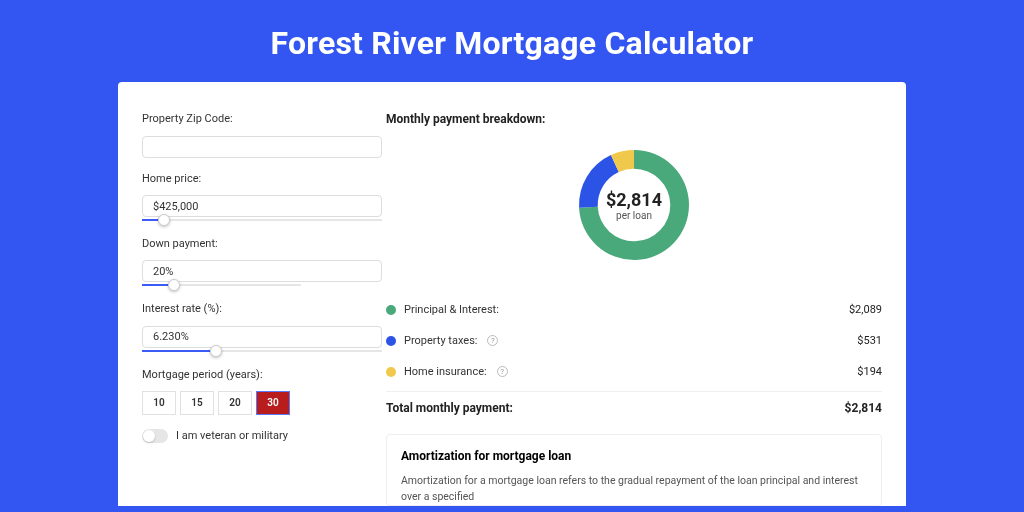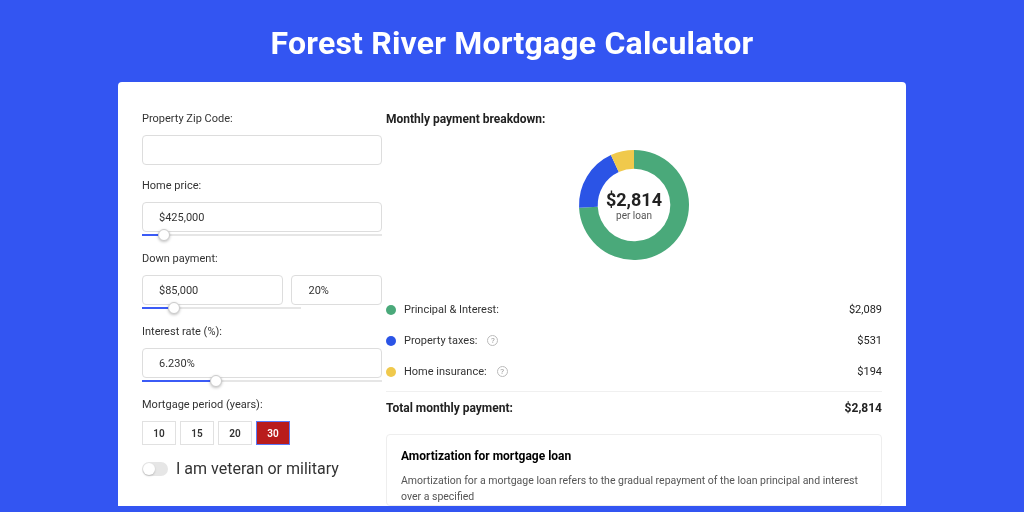--- a/index.html
+++ b/index.html
@@ -6,22 +6,22 @@
   body { background: #3355f2; width: 1024px; height: 512px; overflow: hidden; position: relative; }
   .page-title { color: #fff; font-size: 32px; font-weight: 700; text-align: center; padding: 24px 0 20px; letter-spacing: 0.2px; }
   .card {
     background: #fff; margin: 0 auto; width: 788px; border-radius: 4px 4px 0 0;
     padding: 30px 24px 0; display: flex; gap: 4px; min-height: 420px;
   }
   .left-col { width: 240px; flex-shrink: 0; }
   .right-col { flex: 1; }
   .field-label { font-size: 11px; color: #333; margin-bottom: 10px; display: block; }
   .text-input {
-    width: 100%; height: 30px; border: 1px solid #ddd; border-radius: 4px;
-    padding: 0 16px; font-size: 11px; color: #333; background: #fff;
+    width: 100%; height: 22px; border: 1px solid #ddd; border-radius: 4px;
+    padding: 0 10px; font-size: 11px; color: #333; background: #fff;
   }
   .field-group { margin-bottom: 14px; }
   .slider-wrap { position: relative; height: 8px; margin-top: -2px; }
   .slider-track { height: 2px; background: #e6e6e6; width: 100%; position: absolute; top: 4px; }
   .slider-fill { height: 2px; background: #3b5bf6; position: absolute; top: 4px; left: 0; }
   .slider-thumb {
     width: 12px; height: 12px; border-radius: 50%; background: #fff;
     border: 1px solid #ccc; box-shadow: 0 1px 3px rgba(0,0,0,0.25);
     position: absolute; top: -1px; transform: translateX(-50%);
   }
@@ -36,21 +36,21 @@
   }
   .period-btn.active { background: #b91c1c; border-color: #5b79f6; color: #fff; }
   .toggle-row { display: flex; align-items: center; gap: 8px; margin-top: 14px; }
   .toggle {
     width: 26px; height: 14px; background: #e6e6e6; border-radius: 999px; position: relative;
   }
   .toggle::after {
     content: ""; position: absolute; width: 12px; height: 12px; background: #fff;
     border-radius: 50%; top: 1px; left: 1px; box-shadow: 0 1px 2px rgba(0,0,0,0.2);
   }
-  .toggle-label { font-size: 16px; color: #333; }
+  .toggle-label { font-size: 11px; color: #333; }
   .section-heading { font-size: 12px; font-weight: 700; color: #222; margin-bottom: 14px; }
   .donut-wrap { display: flex; justify-content: center; margin: 6px 0 24px; position: relative; }
   .donut-center {
     position: absolute; top: 50%; left: 50%; transform: translate(-50%,-50%);
     text-align: center;
   }
   .donut-amount { font-size: 18px; font-weight: 700; color: #222; }
   .donut-sub { font-size: 10px; color: #555; }
   .legend-row {
     display: flex; align-items: center; justify-content: space-between;
@@ -98,21 +98,20 @@
       <div class="slider-wrap">
         <div class="slider-track"></div>
         <div class="slider-fill" style="width: 9%;"></div>
         <div class="slider-thumb" style="left: 9%;"></div>
       </div>
     </div>
 
     <div class="field-group">
       <label class="field-label">Down payment:</label>
       <div class="row2">
-        <input class="text-input" value="$85,000" style="">
         <input class="text-input" value="20%" style="">
       </div>
       <div class="slider-wrap" style="width:159px">
         <div class="slider-track"></div>
         <div class="slider-fill" style="width: 20%;"></div>
         <div class="slider-thumb" style="left: 20%;"></div>
       </div>
     </div>
 
     <div class="field-group">

